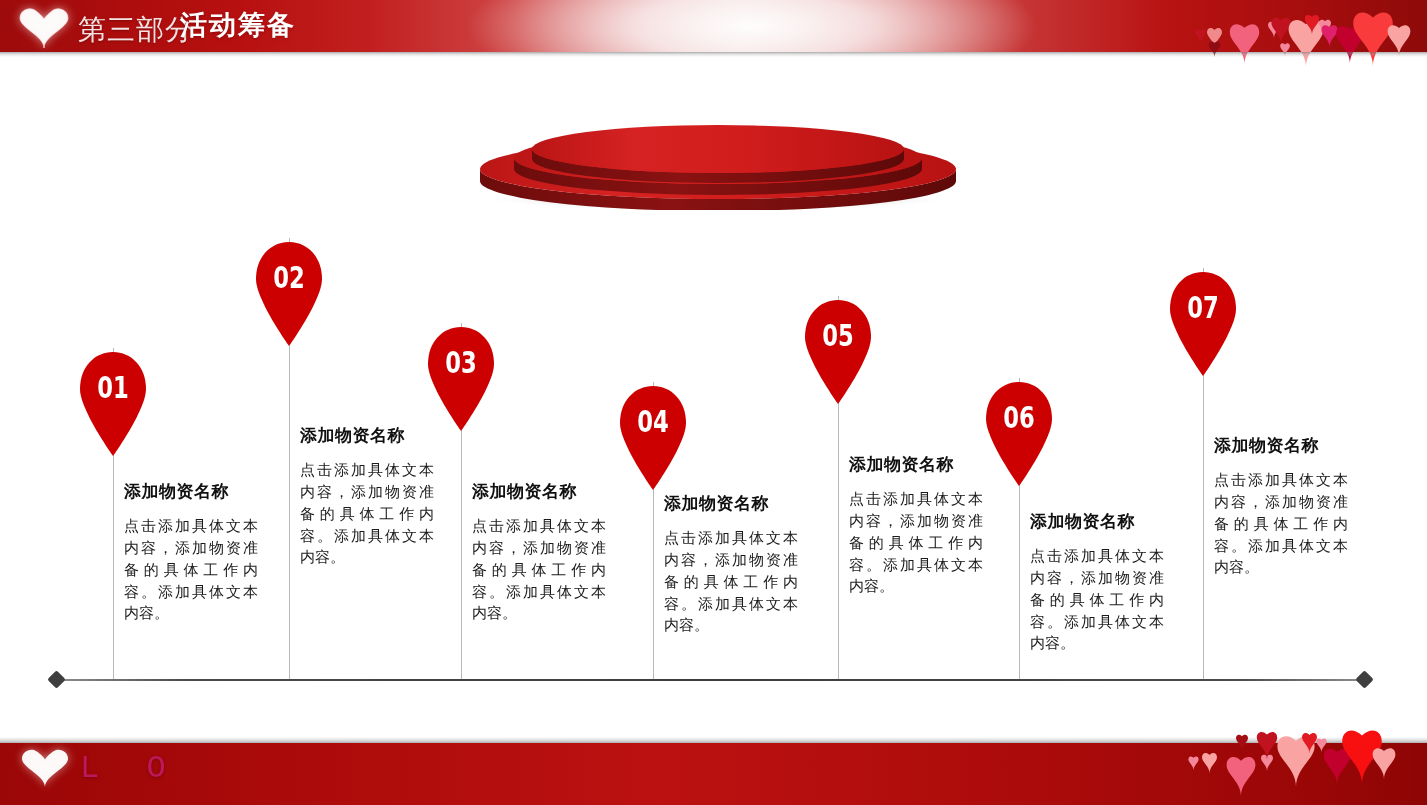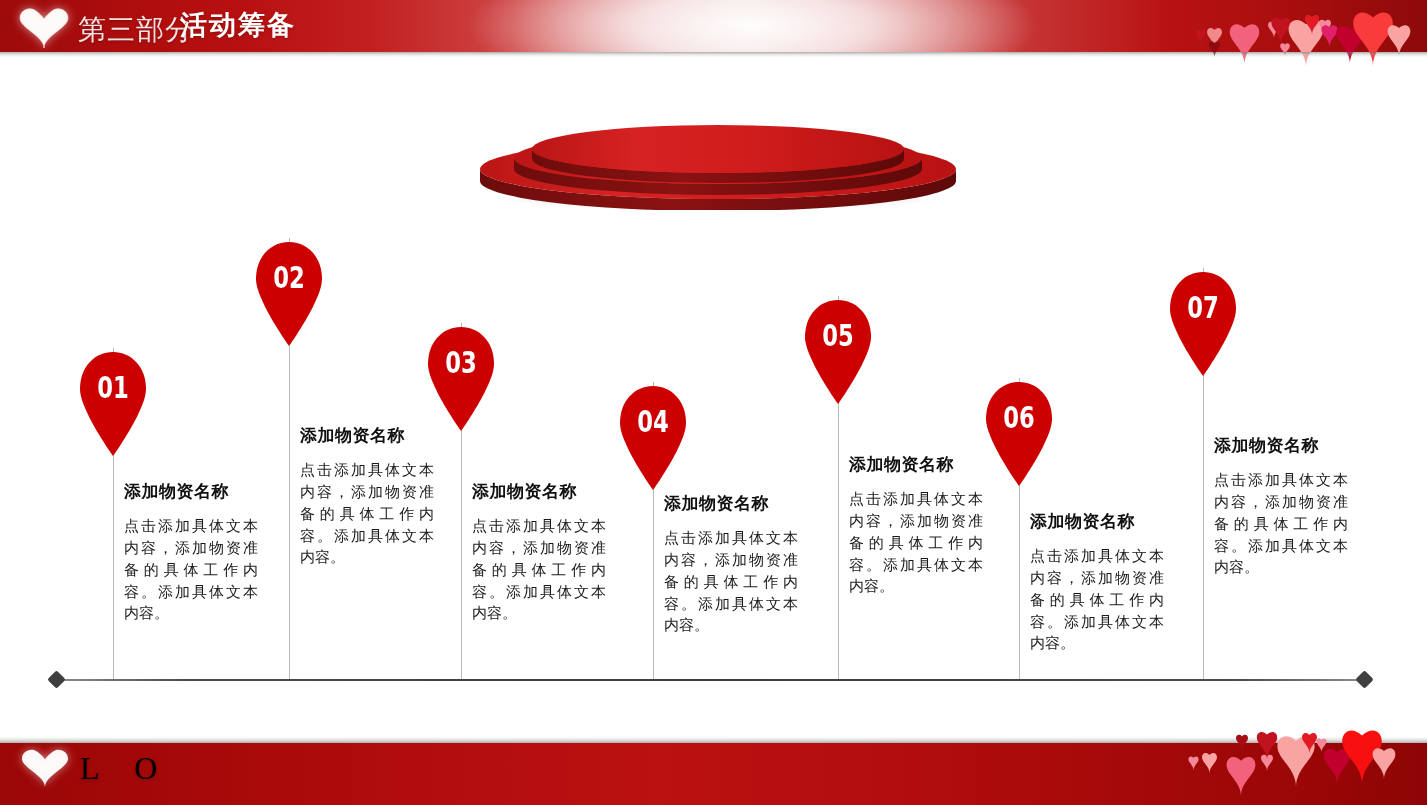--- a/index.html
+++ b/index.html
@@ -96,22 +96,22 @@
   .footer-bar{
     position:absolute;left:0;top:24px;width:1427px;height:62px;
     background:linear-gradient(90deg,#9b0606 0%,#a60909 14%,#b20d0d 30%,#bb1111 46%,#b40e0e 60%,#a80a0a 76%,#9a0606 92%,#8e0505 100%);
   }
   .footer-heart{
     position:absolute;left:20px;top:28px;width:50px;height:42px;
     filter:blur(0.6px) drop-shadow(0 0 5px rgba(255,255,255,.5));
   }
   .footer-logo{
     position:absolute;left:80px;top:31px;
-    font-size:32px;color:#000000;letter-spacing:14px;font-weight:400;
-    font-family:Liberation Serif, serif;
+    font-size:32px;color:#be185d;letter-spacing:14px;font-weight:400;
+    font-family:Liberation Mono, monospace;
     text-shadow:0 1px 3px rgba(90,0,0,.5);
   }
 </style>
 </head>
 <body>
 
 <div class="slide">
 
   <div class="header-wrap">
     <div class="header-bar"></div>

